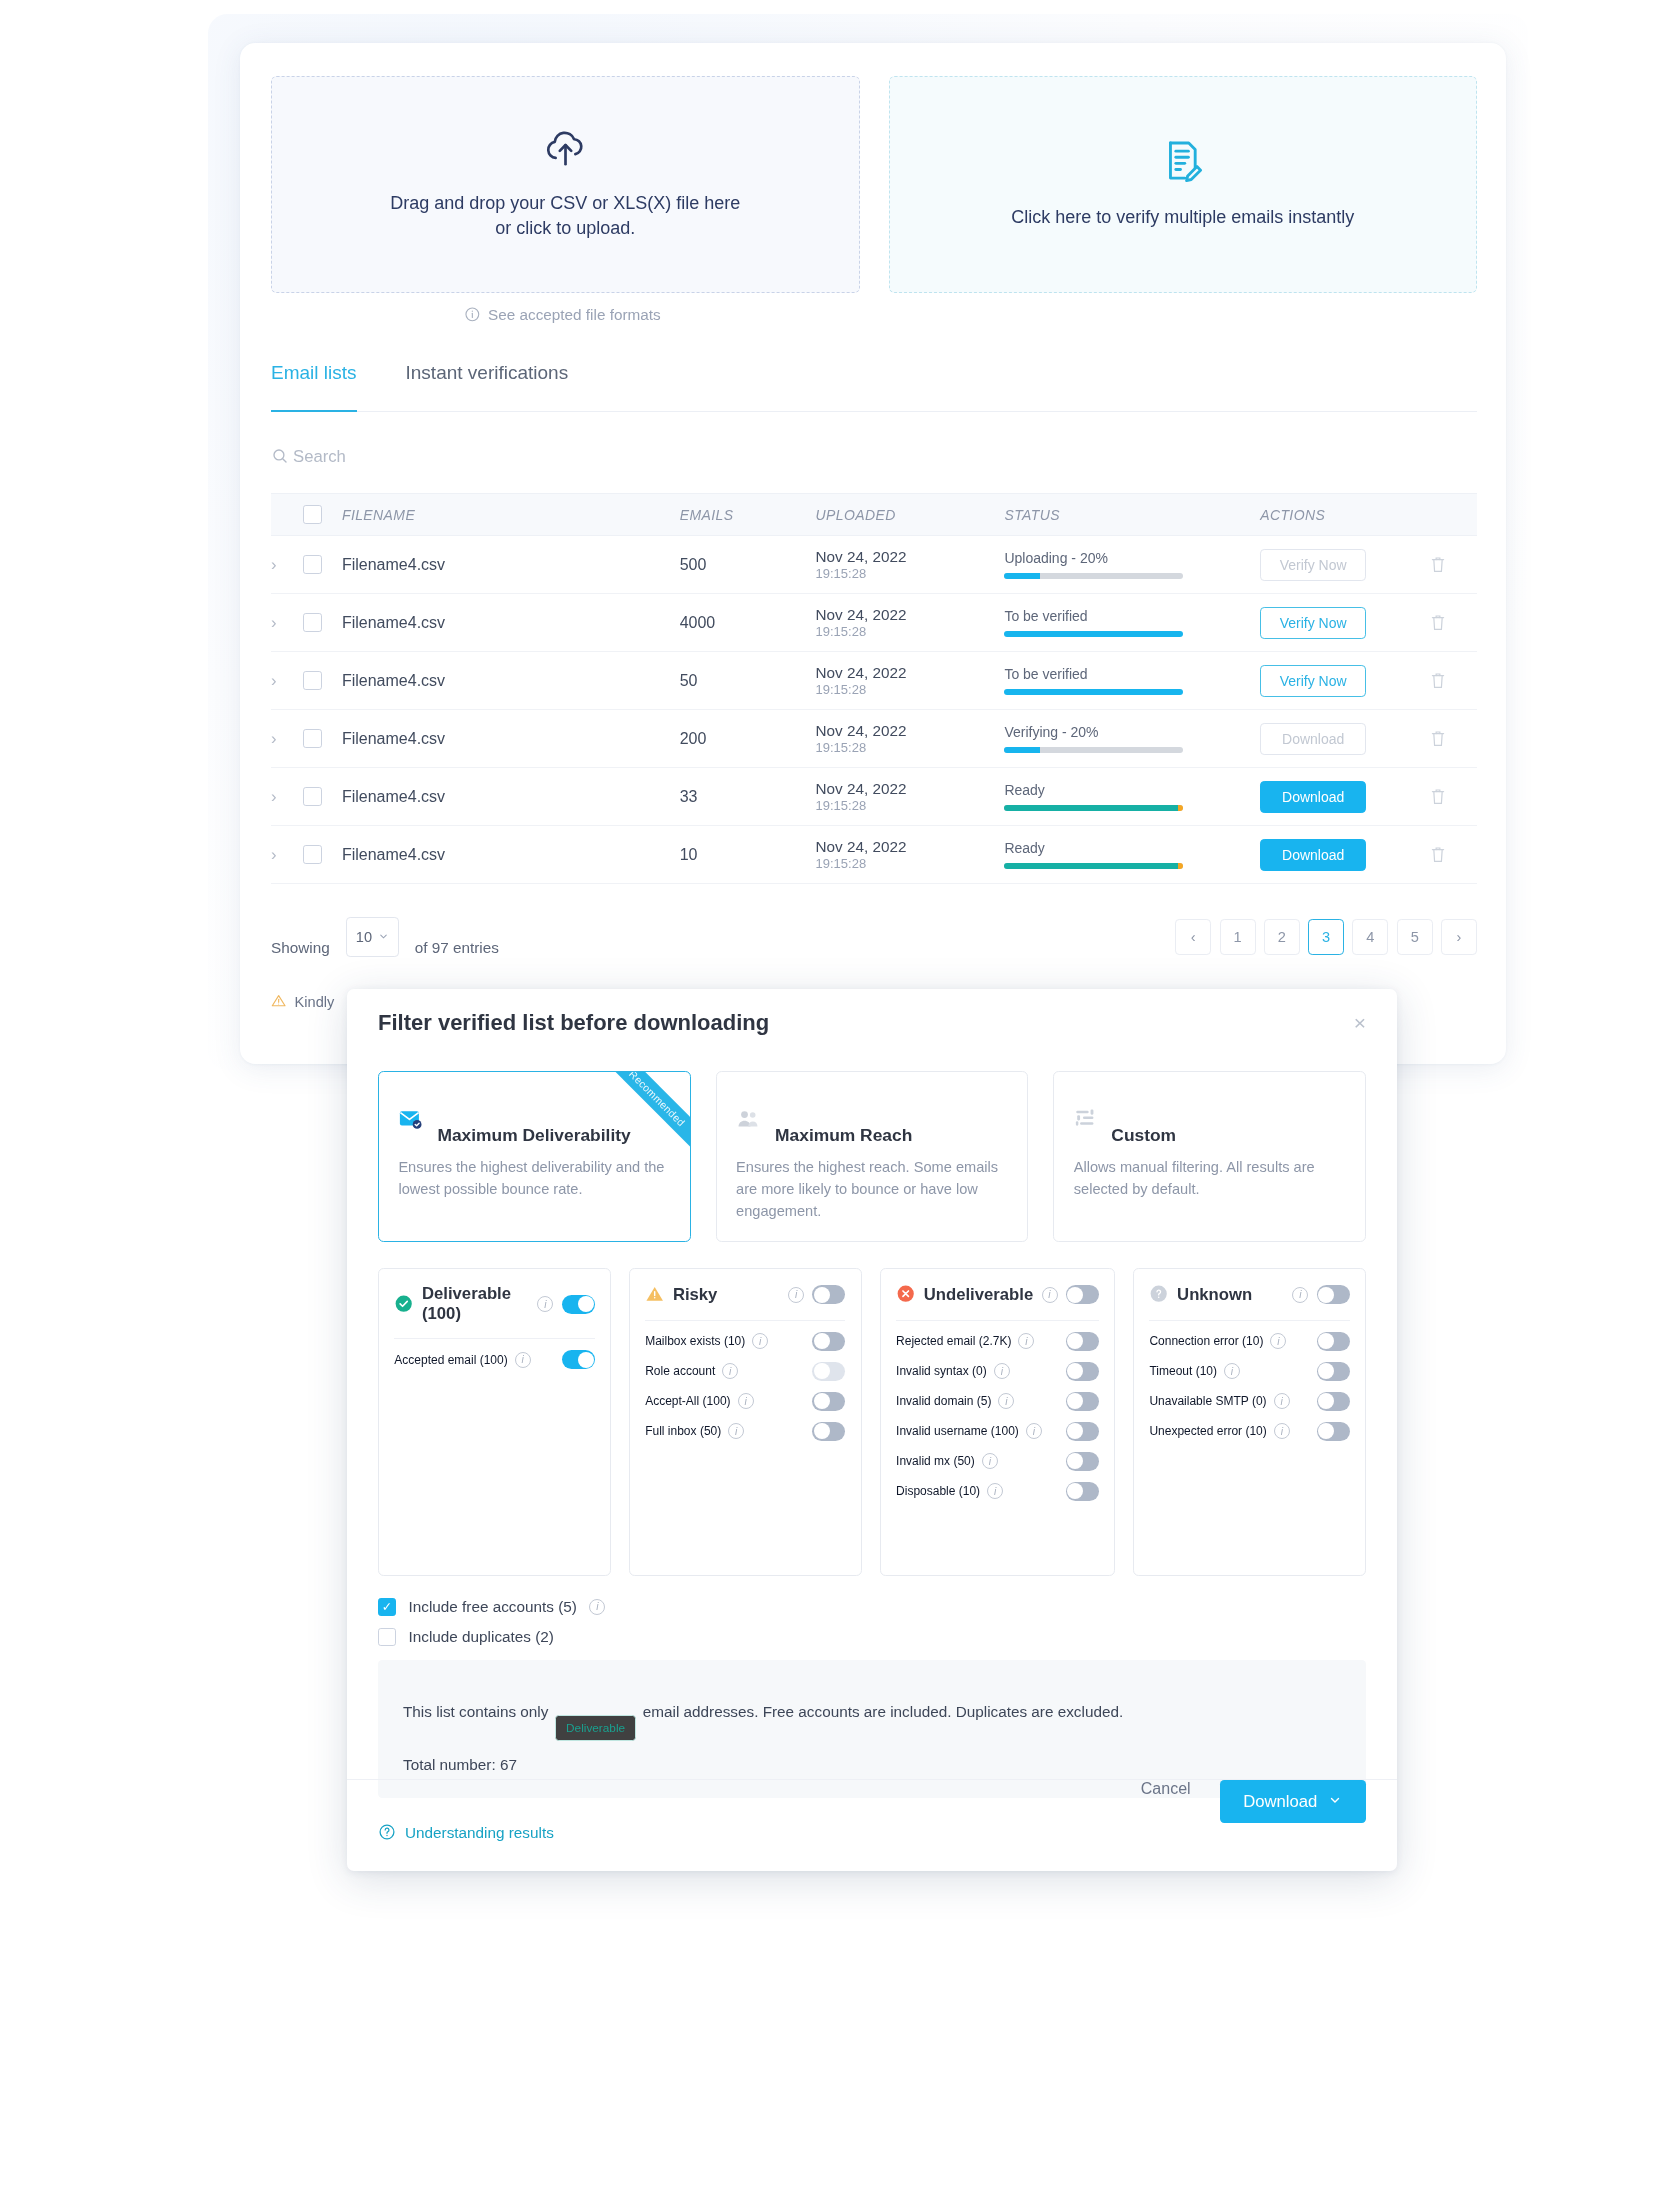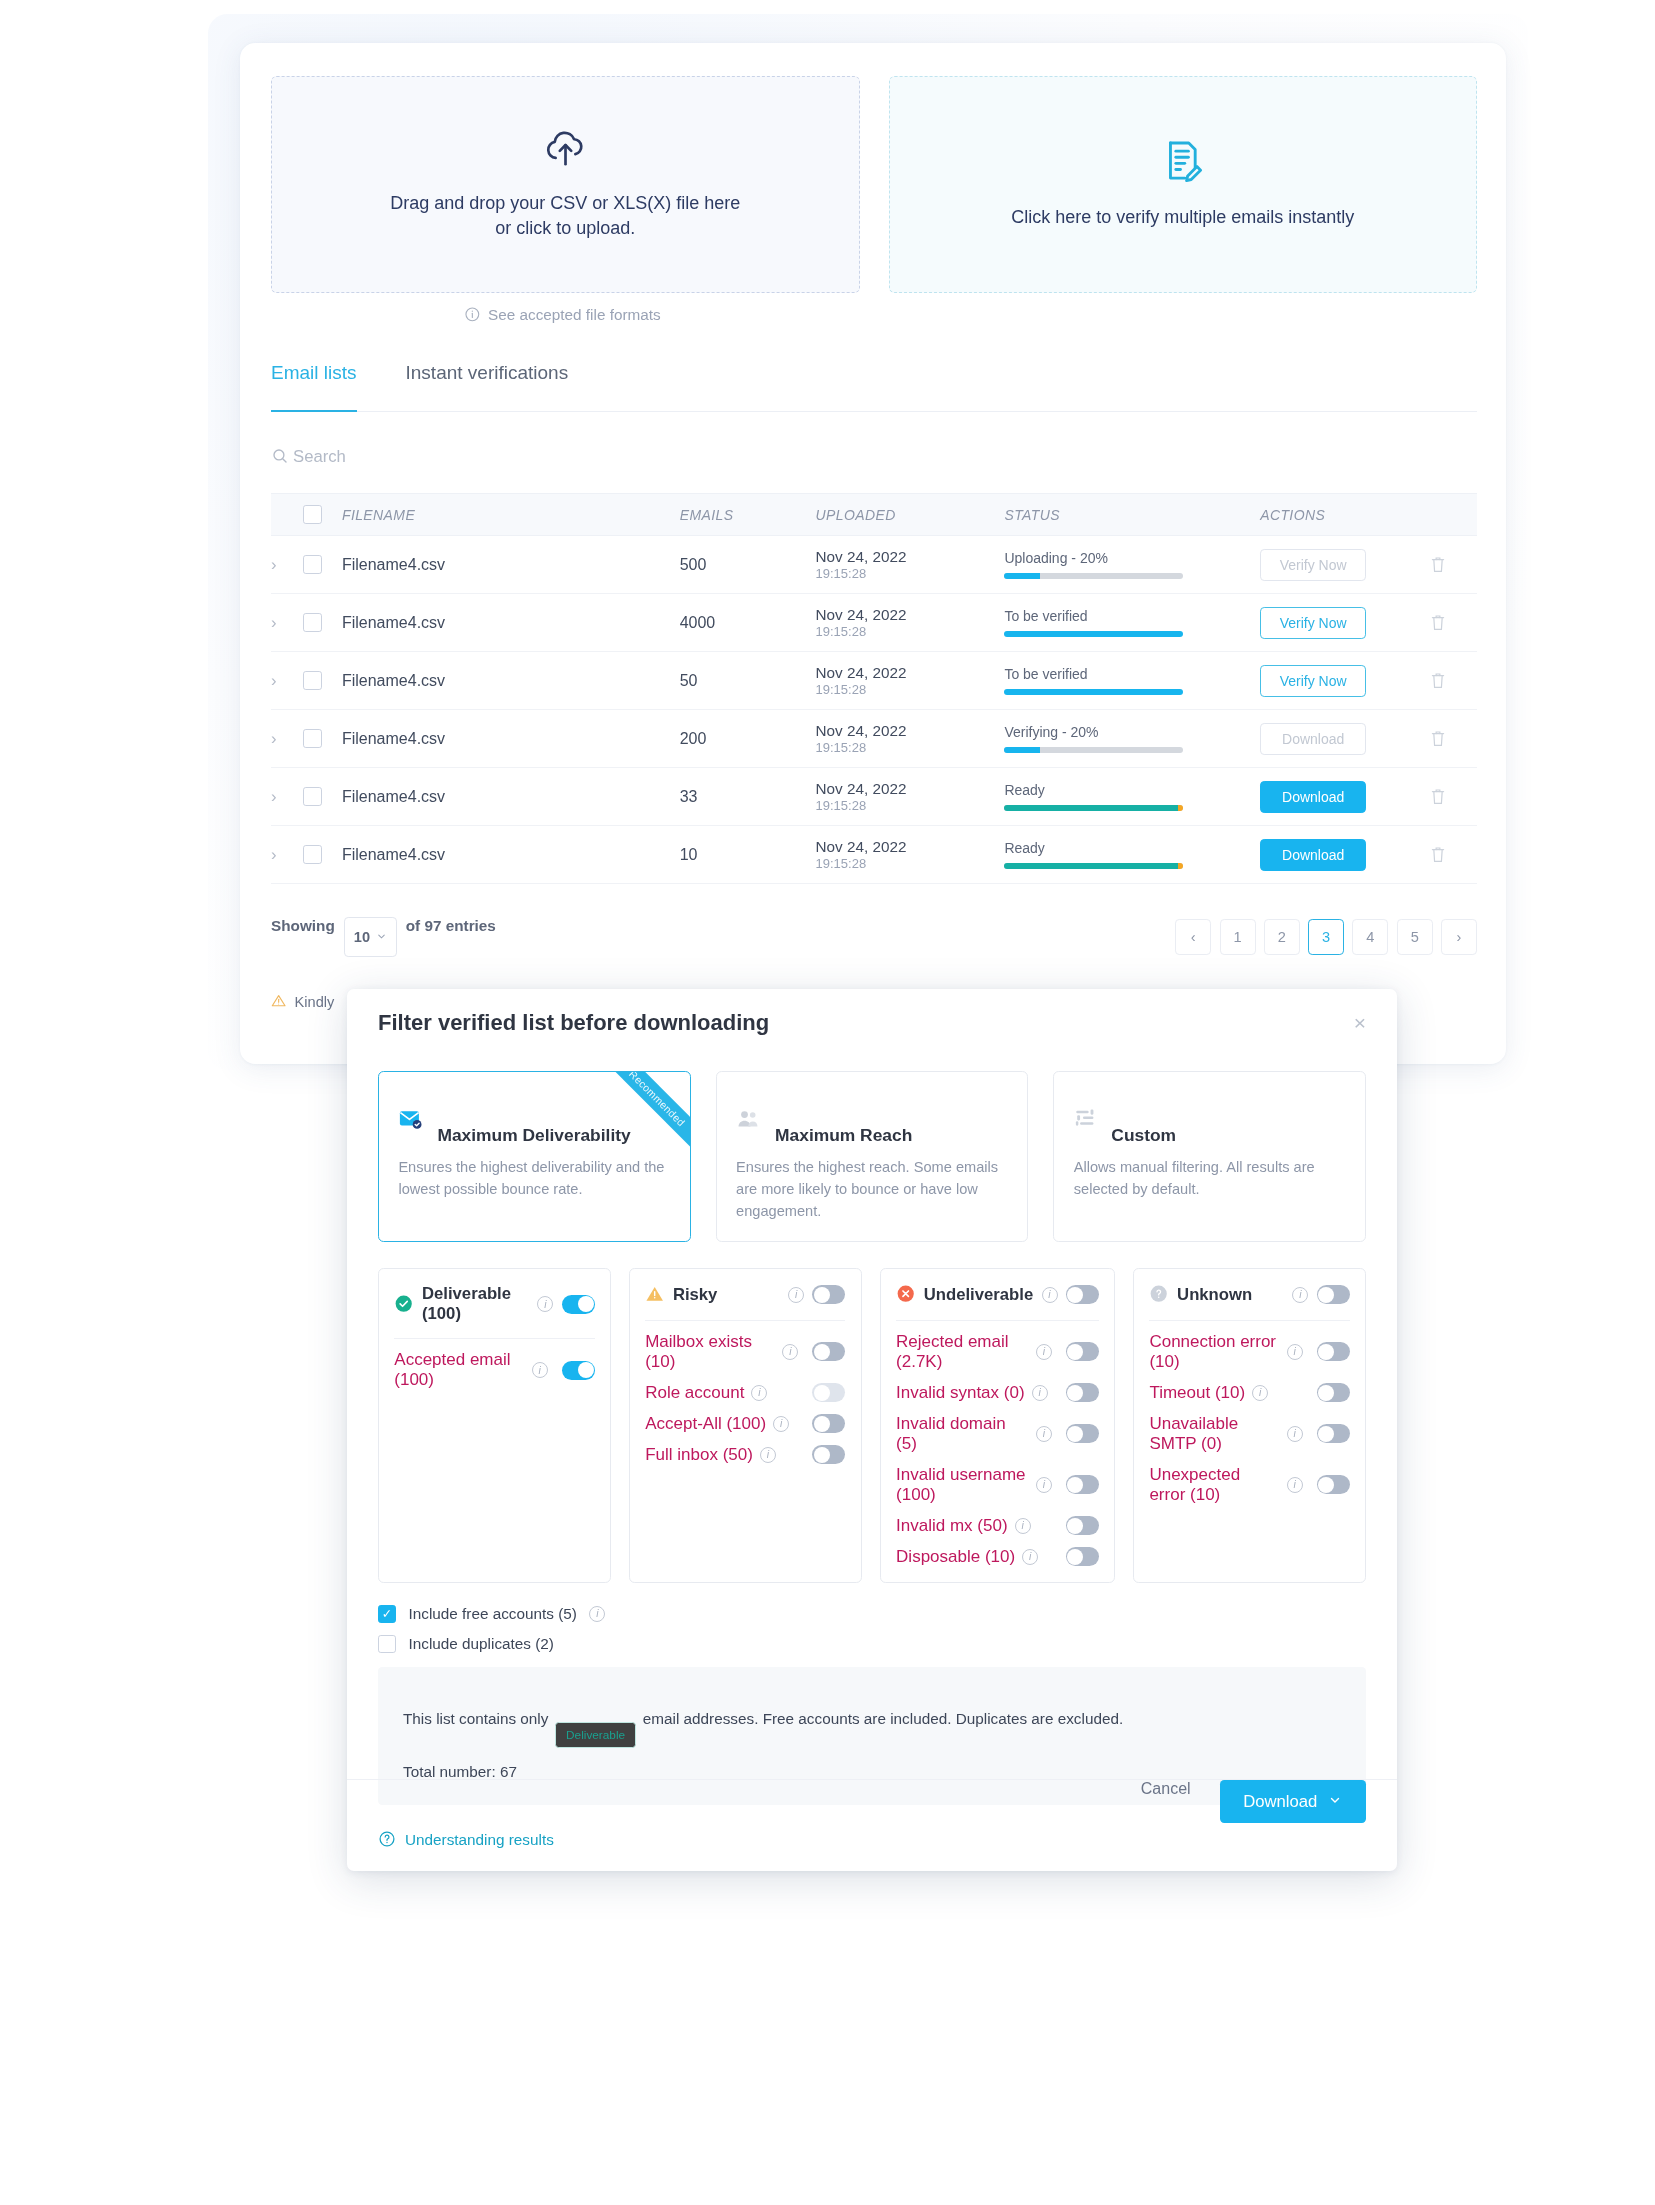--- a/index.html
+++ b/index.html
@@ -77,21 +77,21 @@
   .btn-sm { width:106px; height:32px; border-radius:4.2px; font-size:14px; display:flex; align-items:center; justify-content:center; border:0.7px solid transparent; cursor:pointer; font-family:"Liberation Sans",sans-serif; }
   .btn-ghost { background:#fff; border-color:#e2e6ee; color:#c2c8d2; }
   .btn-outline { background:#fff; border-color:#46bfe6; color:#2ab2e4; }
   .btn-solid { background:#18b4ef; border-color:#18b4ef; color:#ffffff; }
 
   .chk { width:19.4px; height:19.4px; border:1.4px solid #ccd3e0; border-radius:2.8px; background:#fff; display:inline-block; }
   .chev { color:#b3bac7; font-size:16.7px; }
 
   
   .pagerow { position:absolute; left:271px; top:910px; width:1206px; height:54px; display:flex; align-items:center; justify-content:space-between; }
-  .showing { display:flex; align-items:flex-start; gap:9px; font-size:15.3px; color:#5d6679;font-weight:bold; }
+  .showing { display:flex; align-items:flex-end; gap:16px; font-size:15.3px; color:#5d6679; }
   .pagesel { width:53px; height:40px; border:0.7px solid #e2e6ee; border-radius:4.2px; display:flex; align-items:center; justify-content:center; gap:5.6px; font-size:14.6px; color:#5d6679; background:#fff; }
   .pager { display:flex; gap:8.3px; }
   .pg { width:36px; height:36px; border:0.7px solid #eaedf3; border-radius:4.2px; background:#fff; display:flex; align-items:center; justify-content:center; font-size:14.6px; color:#8d96a8; cursor:pointer; }
   .pg.active { border-color:#2ab2e4; color:#2ab2e4; }
 
   .kindly { position:absolute; left:271px; top:993px; display:flex; align-items:center; gap:8.3px; font-size:14.6px; color:#6b7488; }
 
   
   .modal {
     position:absolute; left:347px; top:989px; width:1050px; height:882px;
@@ -113,21 +113,21 @@
     background:#29b6e8; color:#eaf7fd; font-size:10.4px;
     transform:rotate(45deg); text-align:center; padding:4.9px 0; letter-spacing:0.3px;
   }
 
   
   .fcols { display:flex; gap:18px; padding:26px 31px 0 31px; }
   .fcol { flex:1; border:0.7px solid #e7eaf0; border-radius:5.6px; padding:15.3px 15.3px 15.3px 15.3px; min-height:308px; background:#fff; }
   .fcol-head { display:flex; align-items:center; gap:8.3px; padding-bottom:14px; border-bottom:0.7px solid #eef0f5; }
   .fcol-title { font-size:16.7px; color:#2f3542; font-weight:bold; flex:1; }
   .frow { display:flex; align-items:center; gap:7px; padding:11px 0 0 0; }
-  .frow .flbl { font-size:17px; color:#be185d; }
+  .frow .flbl { font-size:12px; color:#0f172a; }
   .frow .sp { flex:1; }
 
   .tg { width:33px; height:19px; border-radius:9.7px; background:#aeb8c8; position:relative; flex:none; cursor:pointer; }
   .tg .knob { position:absolute; top:1.4px; left:1.4px; width:16px; height:16px; border-radius:50%; background:#fff; }
   .tg.on { background:#18b4ef; }
   .tg.on .knob { left:16px; }
   .tg.light { background:#dfe4ec; }
 
   .iinfo { width:16px; height:16px; border-radius:50%; border:1.1px solid #c3c9d4; color:#aab2c0; font-size:10.4px; display:inline-flex; align-items:center; justify-content:center; flex:none; font-style:italic; }
 

